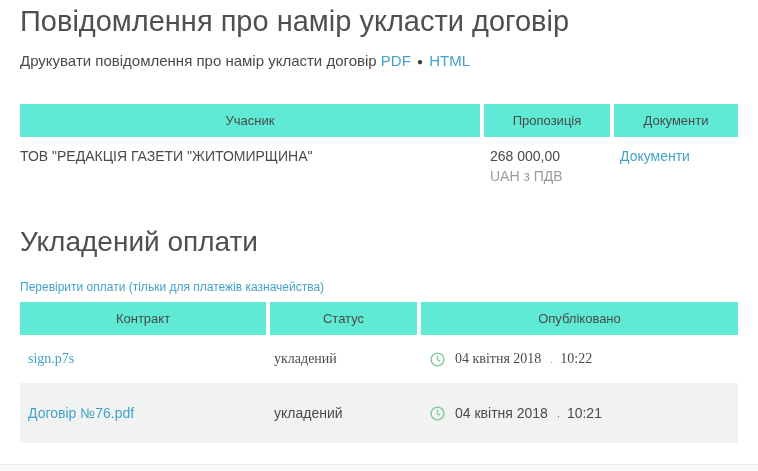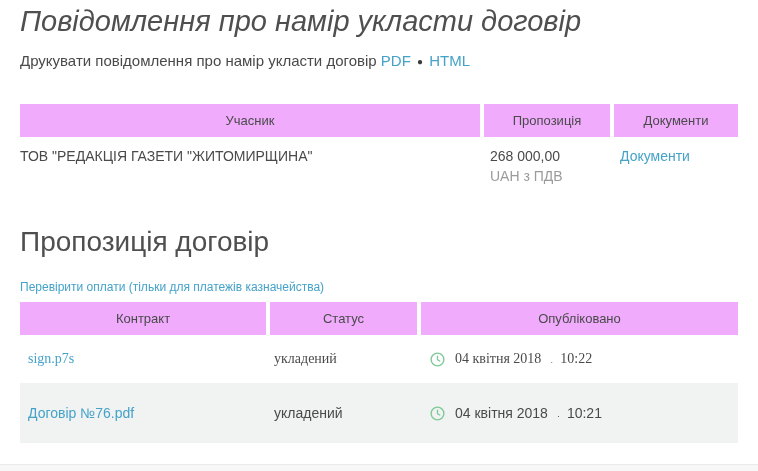--- a/index.html
+++ b/index.html
@@ -12,21 +12,20 @@
     color: #4a4a4a;
   }
   .content { padding: 0 20px; }
 
   .page-title {
     padding-top: 4px;
     font-size: 29px;
     line-height: 34px;
     font-weight: 300;
     color: #4f4f4f;
-    font-style: italic;
   }
   .pub-line {
     margin-top: 12px;
     display: flex;
     align-items: center;
     font-size: 13px;
     height: 18px;
   }
   .pub-line .icon { width: 15px; height: 15px; margin-left: 2px; margin-right: 11px; flex: 0 0 auto; }
   .icon svg { display: block; width: 100%; height: 100%; }
@@ -36,21 +35,21 @@
     font-size: 15px;
     height: 20px;
   }
   a.lnk { color: #45a2c9; text-decoration: none; cursor: pointer; }
   .bullet { color: #3c3c3c; font-size: 10px; vertical-align: 1px; padding: 0 2px; }
 
   
   .tbl { margin-top: 32px; }
   .hdr-row { display: grid; column-gap: 4px; }
   .hdr-cell {
-    background: #f0abfc;
+    background: #5eead4;
     height: 33px;
     line-height: 33px;
     text-align: center;
     font-size: 13px;
     color: #4a4a4a;
   }
   .t1 { grid-template-columns: 460px 126px 124px; }
   .t2 { grid-template-columns: 246px 147px 317px; }
 
   .t1-body { display: grid; grid-template-columns: 460px 126px 124px; column-gap: 4px; padding: 9px 0 10px 0; }
@@ -120,21 +119,21 @@
       <div class="cell c2">
         <div>268 000,00</div>
         <div class="muted">UAH з ПДВ</div>
       </div>
       <div class="cell c3">
         <a class="lnk">Документи</a>
       </div>
     </div>
   </div>
 
-  <h2 class="section-title">Пропозиція договір</h2>
+  <h2 class="section-title">Укладений оплати</h2>
 
   <div class="payments-line">
     <a class="lnk">Перевірити оплати (тільки для платежів казначейства)</a>
   </div>
 
   <div class="tbl tbl2">
     <div class="hdr-row t2">
       <div class="hdr-cell">Контракт</div>
       <div class="hdr-cell">Статус</div>
       <div class="hdr-cell">Опубліковано</div>

